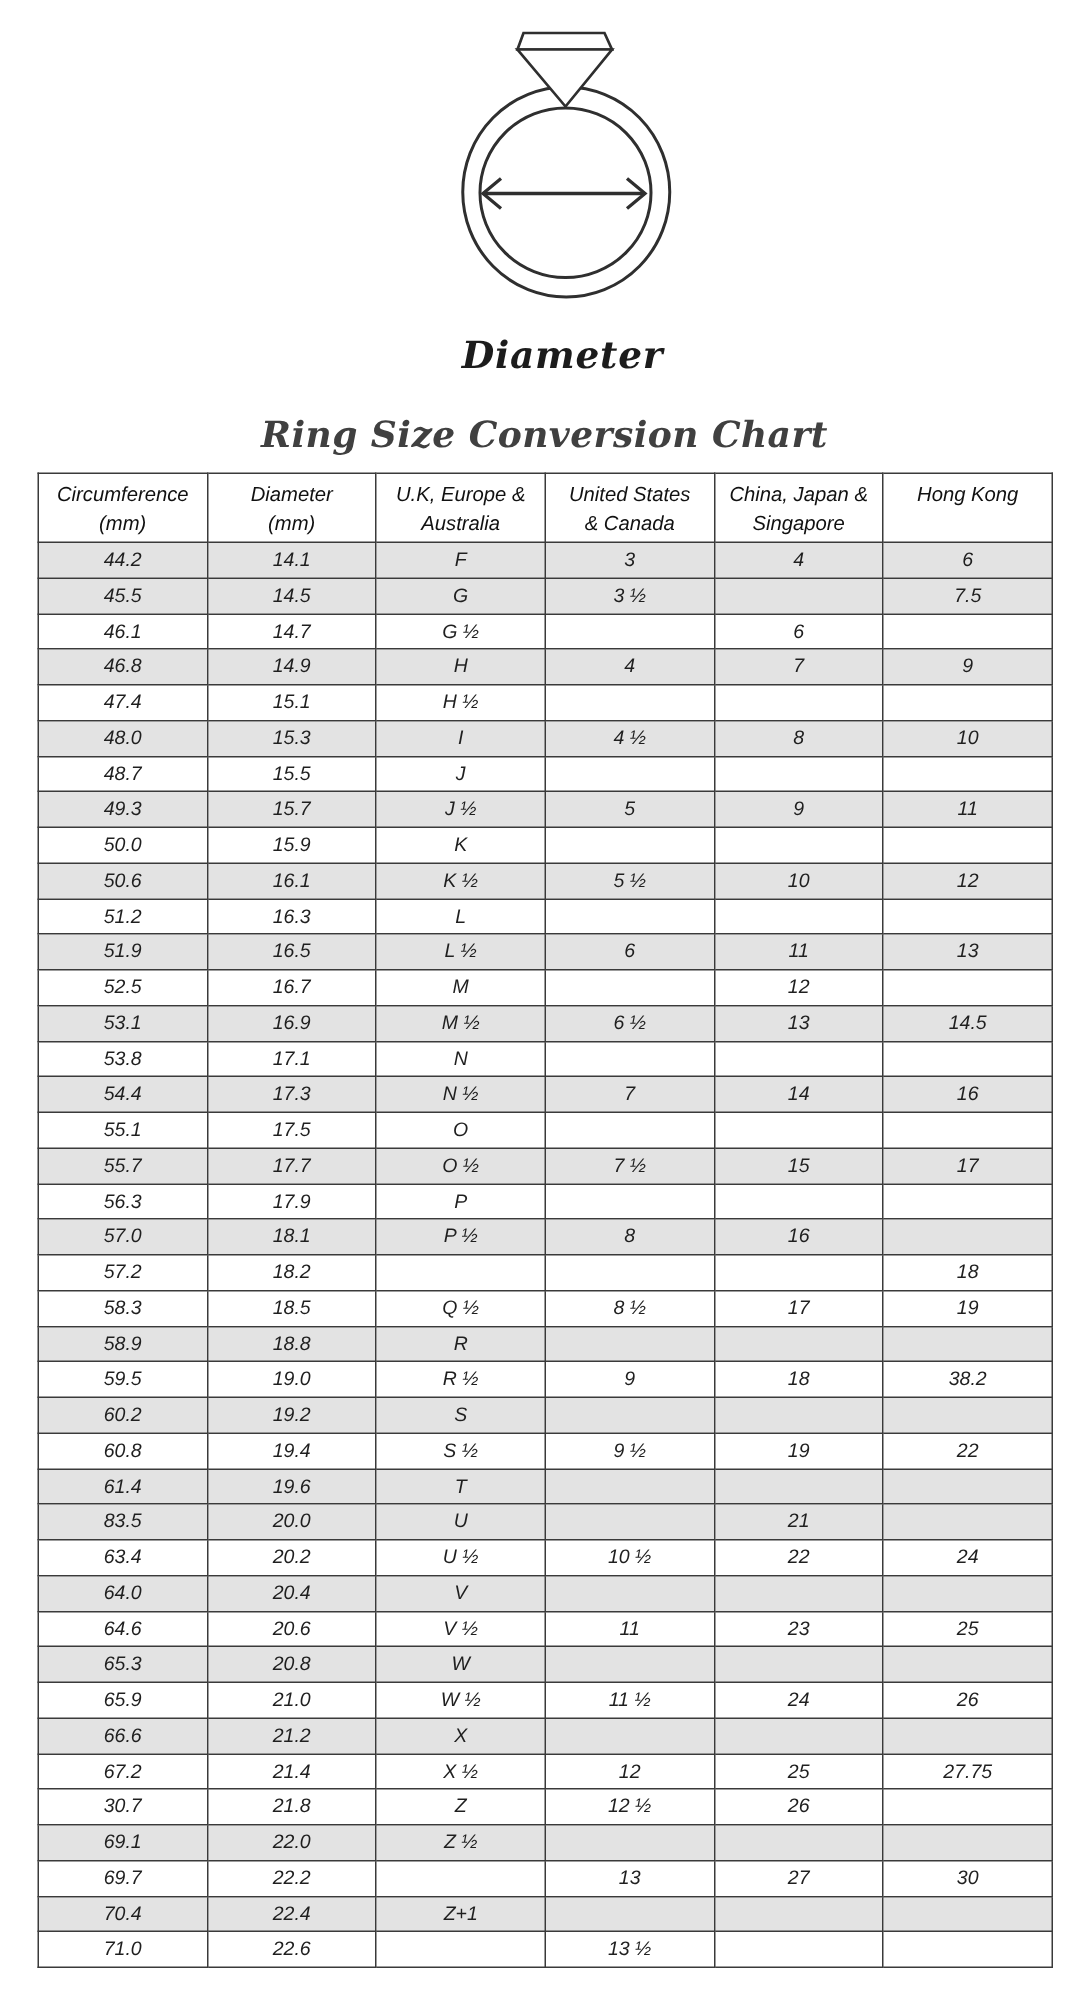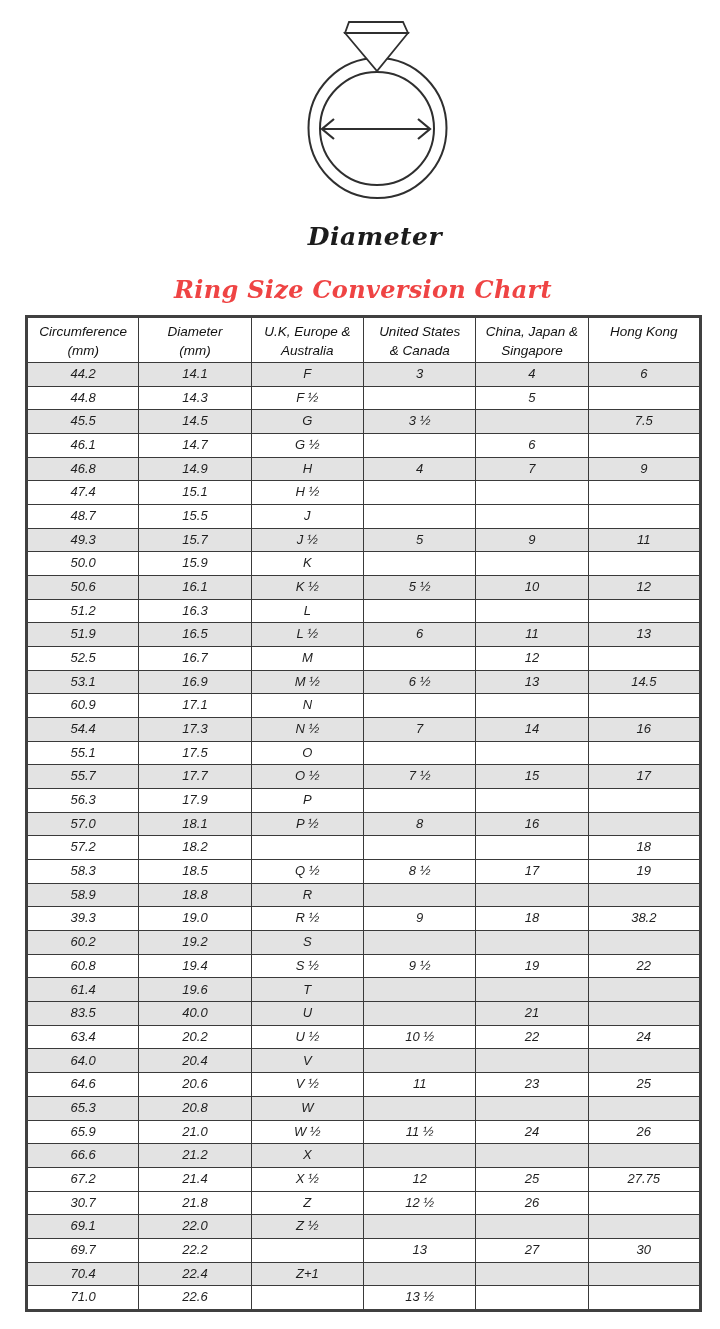--- a/index.html
+++ b/index.html
@@ -19,30 +19,30 @@
     text-align: center;
     font-family: "DejaVu Serif", serif;
     font-weight: bold; font-size: 25px; color: #1c1c1c;
     letter-spacing: 0.5px;
   }
 
   .chart-title {
     position: absolute; top: 275px; left: 33px; width: 660px;
     margin: 0; text-align: center;
     font-family: "DejaVu Serif", serif;
-    font-weight: bold; font-size: 24px; color: #ef4444;
+    font-weight: bold; font-size: 24px; color: #404040;
     letter-spacing: 0.3px;
   }
 
   table.ring-table {
     position: absolute; left: 25px; top: 315px;
     width: 677px; height: 997px;
     border-collapse: collapse; table-layout: fixed;
     background: #ffffff;
-    border: 3px solid #404040;
+    border: 1px solid #404040;
     color: #1f1f1f;
   }
   .ring-table th, .ring-table td {
     border: 1px solid #3a3a3a;
     text-align: center;
     padding: 0;
     overflow: hidden;
     white-space: nowrap;
   }
   .ring-table thead tr { height: 46px; }
@@ -116,28 +116,20 @@
     </thead>
     <tbody>
         <tr class="shaded">
           <td>44.2</td>
           <td>14.1</td>
           <td>F</td>
           <td>3</td>
           <td>4</td>
           <td>6</td>
         </tr>
-        <tr>
-          <td>44.8</td>
-          <td>14.3</td>
-          <td>F ½</td>
-          <td></td>
-          <td>5</td>
-          <td></td>
-        </tr>
         <tr class="shaded">
           <td>45.5</td>
           <td>14.5</td>
           <td>G</td>
           <td>3 ½</td>
           <td></td>
           <td>7.5</td>
         </tr>
         <tr>
           <td>46.1</td>
@@ -156,20 +148,28 @@
           <td>9</td>
         </tr>
         <tr>
           <td>47.4</td>
           <td>15.1</td>
           <td>H ½</td>
           <td></td>
           <td></td>
           <td></td>
         </tr>
+        <tr class="shaded">
+          <td>48.0</td>
+          <td>15.3</td>
+          <td>I</td>
+          <td>4 ½</td>
+          <td>8</td>
+          <td>10</td>
+        </tr>
         <tr>
           <td>48.7</td>
           <td>15.5</td>
           <td>J</td>
           <td></td>
           <td></td>
           <td></td>
         </tr>
         <tr class="shaded">
           <td>49.3</td>
@@ -221,21 +221,21 @@
         </tr>
         <tr class="shaded">
           <td>53.1</td>
           <td>16.9</td>
           <td>M ½</td>
           <td>6 ½</td>
           <td>13</td>
           <td>14.5</td>
         </tr>
         <tr>
-          <td>60.9</td>
+          <td>53.8</td>
           <td>17.1</td>
           <td>N</td>
           <td></td>
           <td></td>
           <td></td>
         </tr>
         <tr class="shaded">
           <td>54.4</td>
           <td>17.3</td>
           <td>N ½</td>
@@ -293,21 +293,21 @@
         </tr>
         <tr class="shaded">
           <td>58.9</td>
           <td>18.8</td>
           <td>R</td>
           <td></td>
           <td></td>
           <td></td>
         </tr>
         <tr>
-          <td>39.3</td>
+          <td>59.5</td>
           <td>19.0</td>
           <td>R ½</td>
           <td>9</td>
           <td>18</td>
           <td>38.2</td>
         </tr>
         <tr class="shaded">
           <td>60.2</td>
           <td>19.2</td>
           <td>S</td>
@@ -326,21 +326,21 @@
         <tr class="shaded">
           <td>61.4</td>
           <td>19.6</td>
           <td>T</td>
           <td></td>
           <td></td>
           <td></td>
         </tr>
         <tr class="shaded">
           <td>83.5</td>
-          <td>40.0</td>
+          <td>20.0</td>
           <td>U</td>
           <td></td>
           <td>21</td>
           <td></td>
         </tr>
         <tr>
           <td>63.4</td>
           <td>20.2</td>
           <td>U ½</td>
           <td>10 ½</td>

